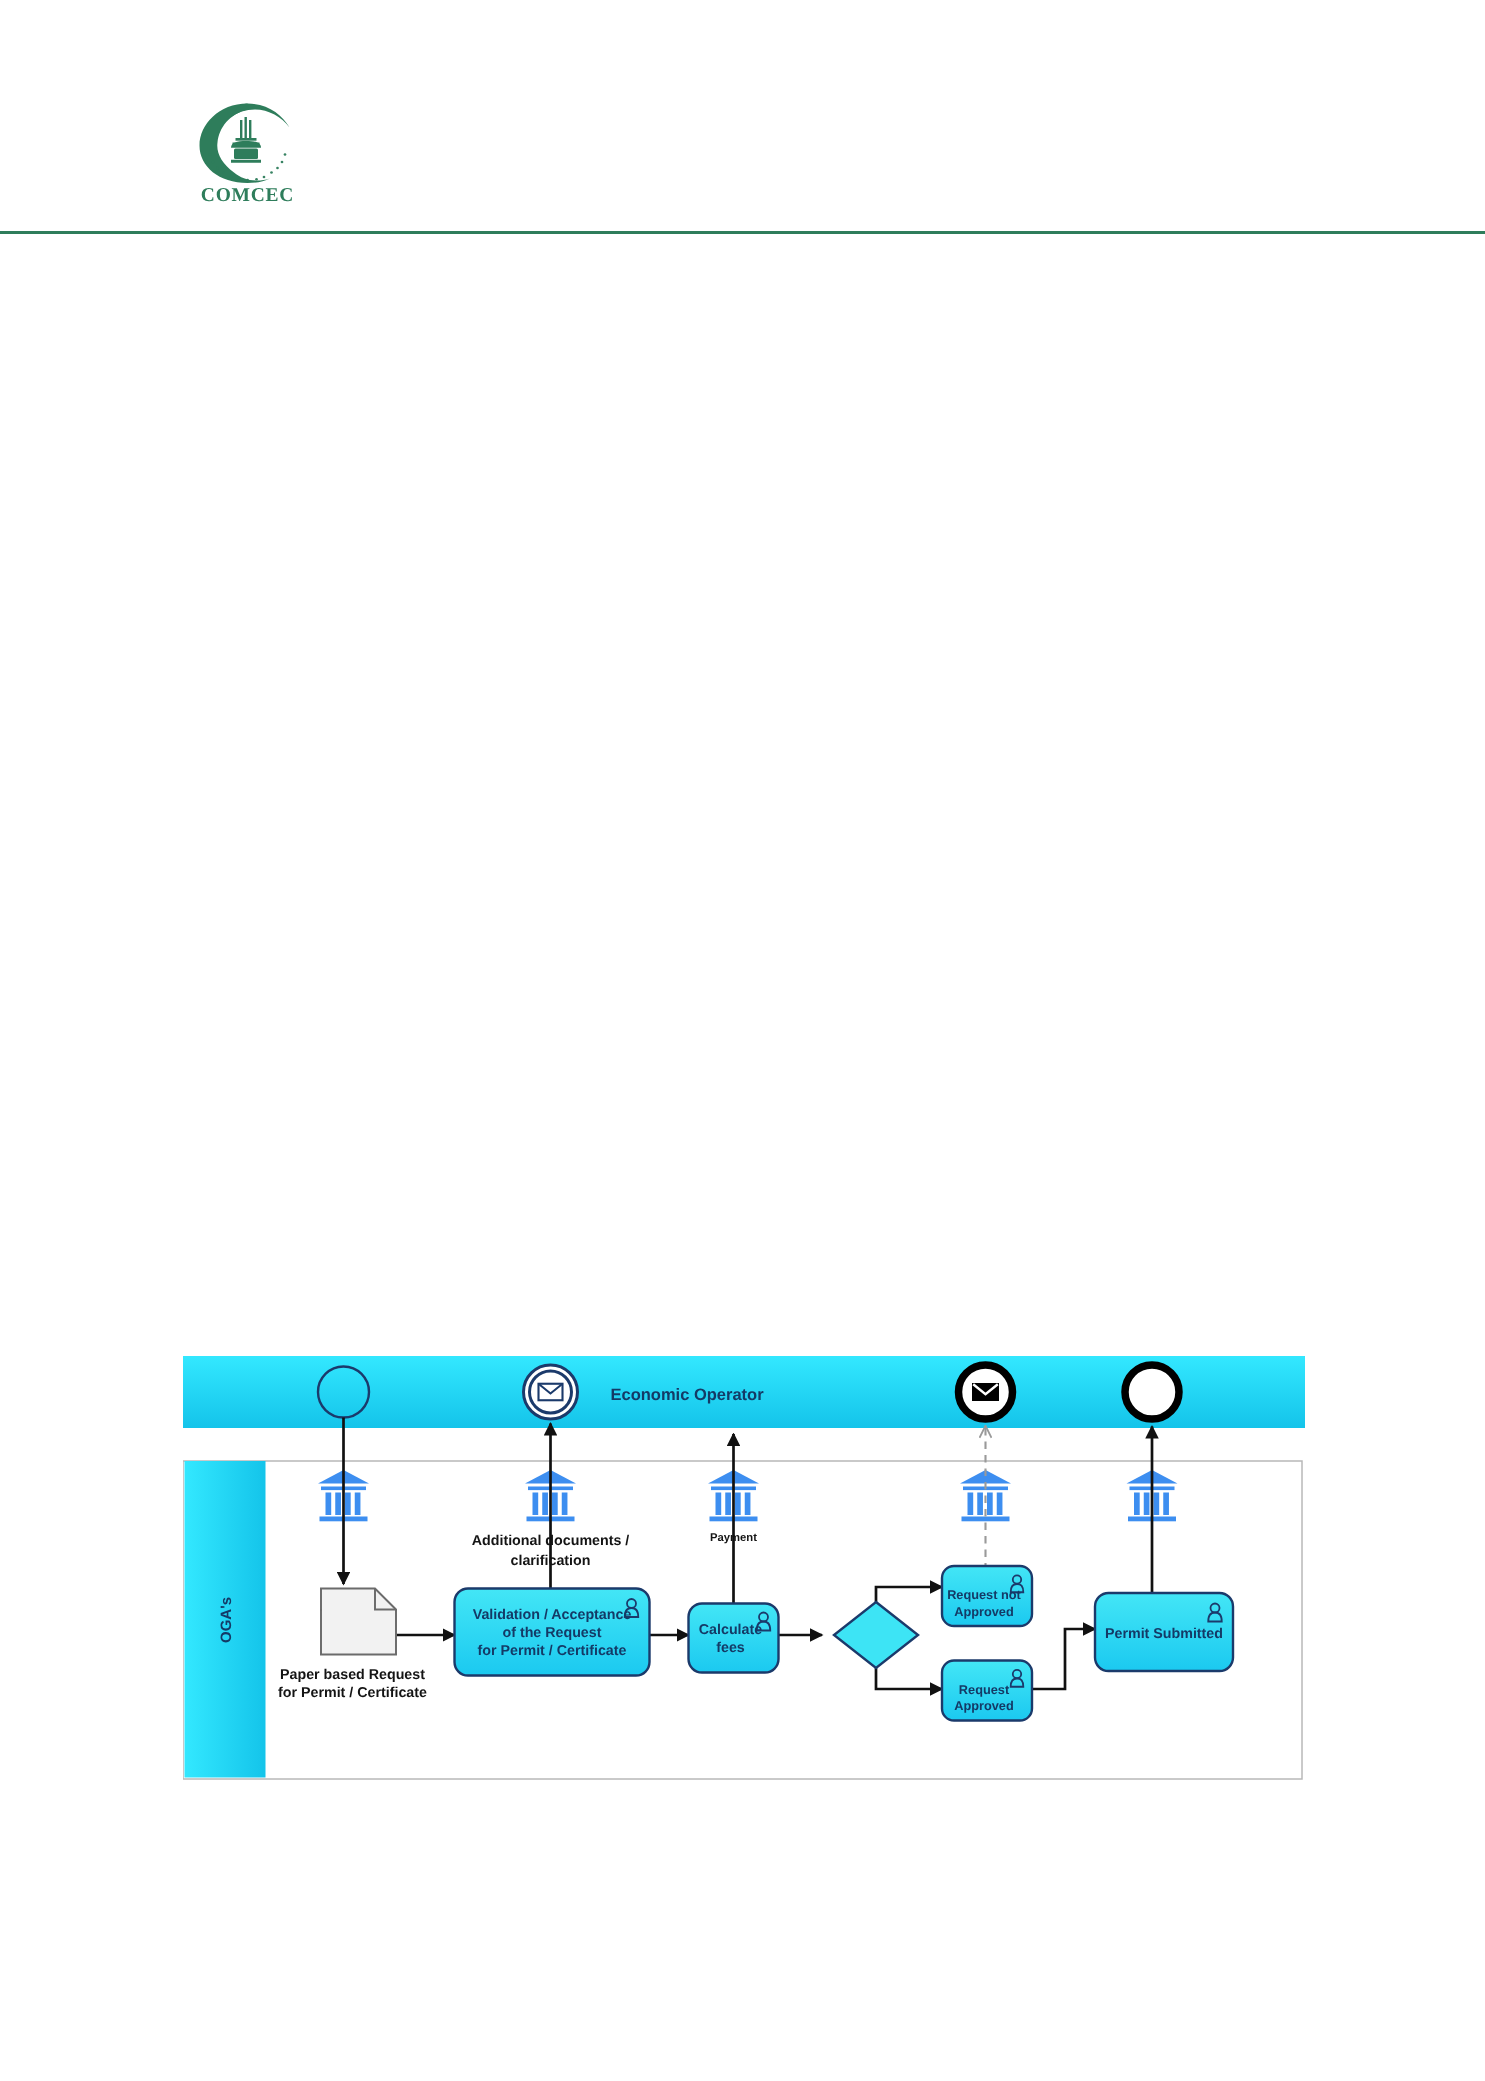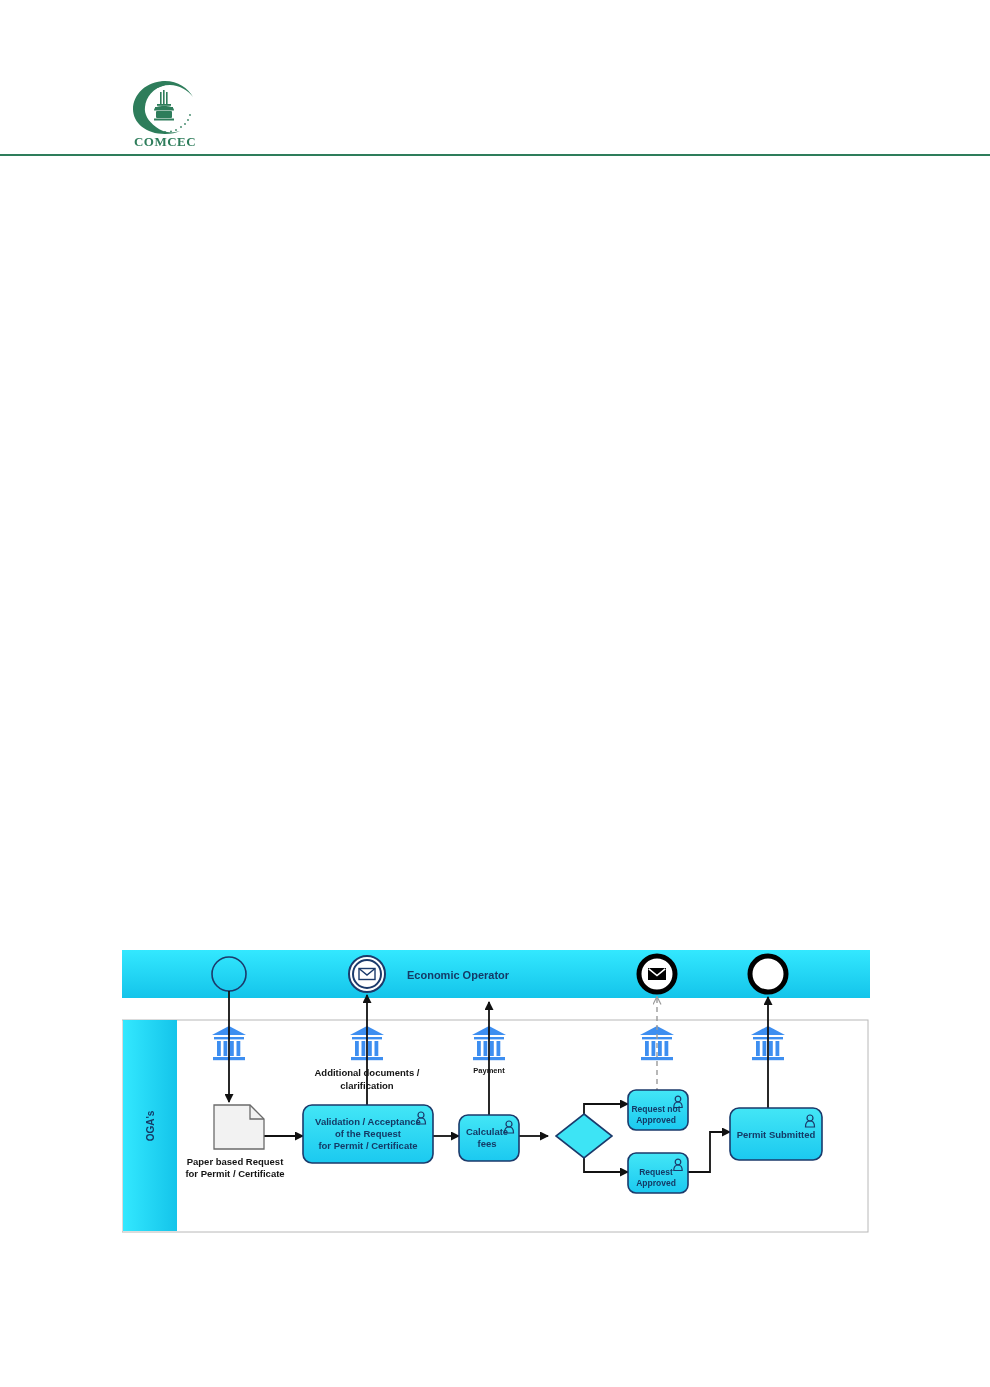--- a/index.html
+++ b/index.html
@@ -5,30 +5,30 @@
   html,body{margin:0;padding:0;}
   body{
     width:990px;height:1387px;
     background:#ffffff;
     font-family:"Liberation Sans",sans-serif;
     position:relative;
     overflow:hidden;
   }
   
   #header-logo{
-    position:absolute;left:124px;top:76px;width:82px;height:72px;
+    position:absolute;left:124px;top:64px;width:82px;height:72px;
   }
   #header-logo svg{display:block;}
   #header-rule{
     position:absolute;left:0;top:154px;width:990px;height:2px;
     background:#2e7d5b;
   }
   
   #diagram{
-    position:absolute;left:122px;top:950px;width:748px;height:284px;text-align:right;
+    position:absolute;left:122px;top:904px;width:748px;height:284px;text-align:right;
   }
   #diagram svg{display:block;}
   
 </style>
 </head>
 <body>
 
 <div id="header-logo">
   <svg width="82" height="72" viewBox="0 0 82 72" xmlns="http://www.w3.org/2000/svg">
     <g>

